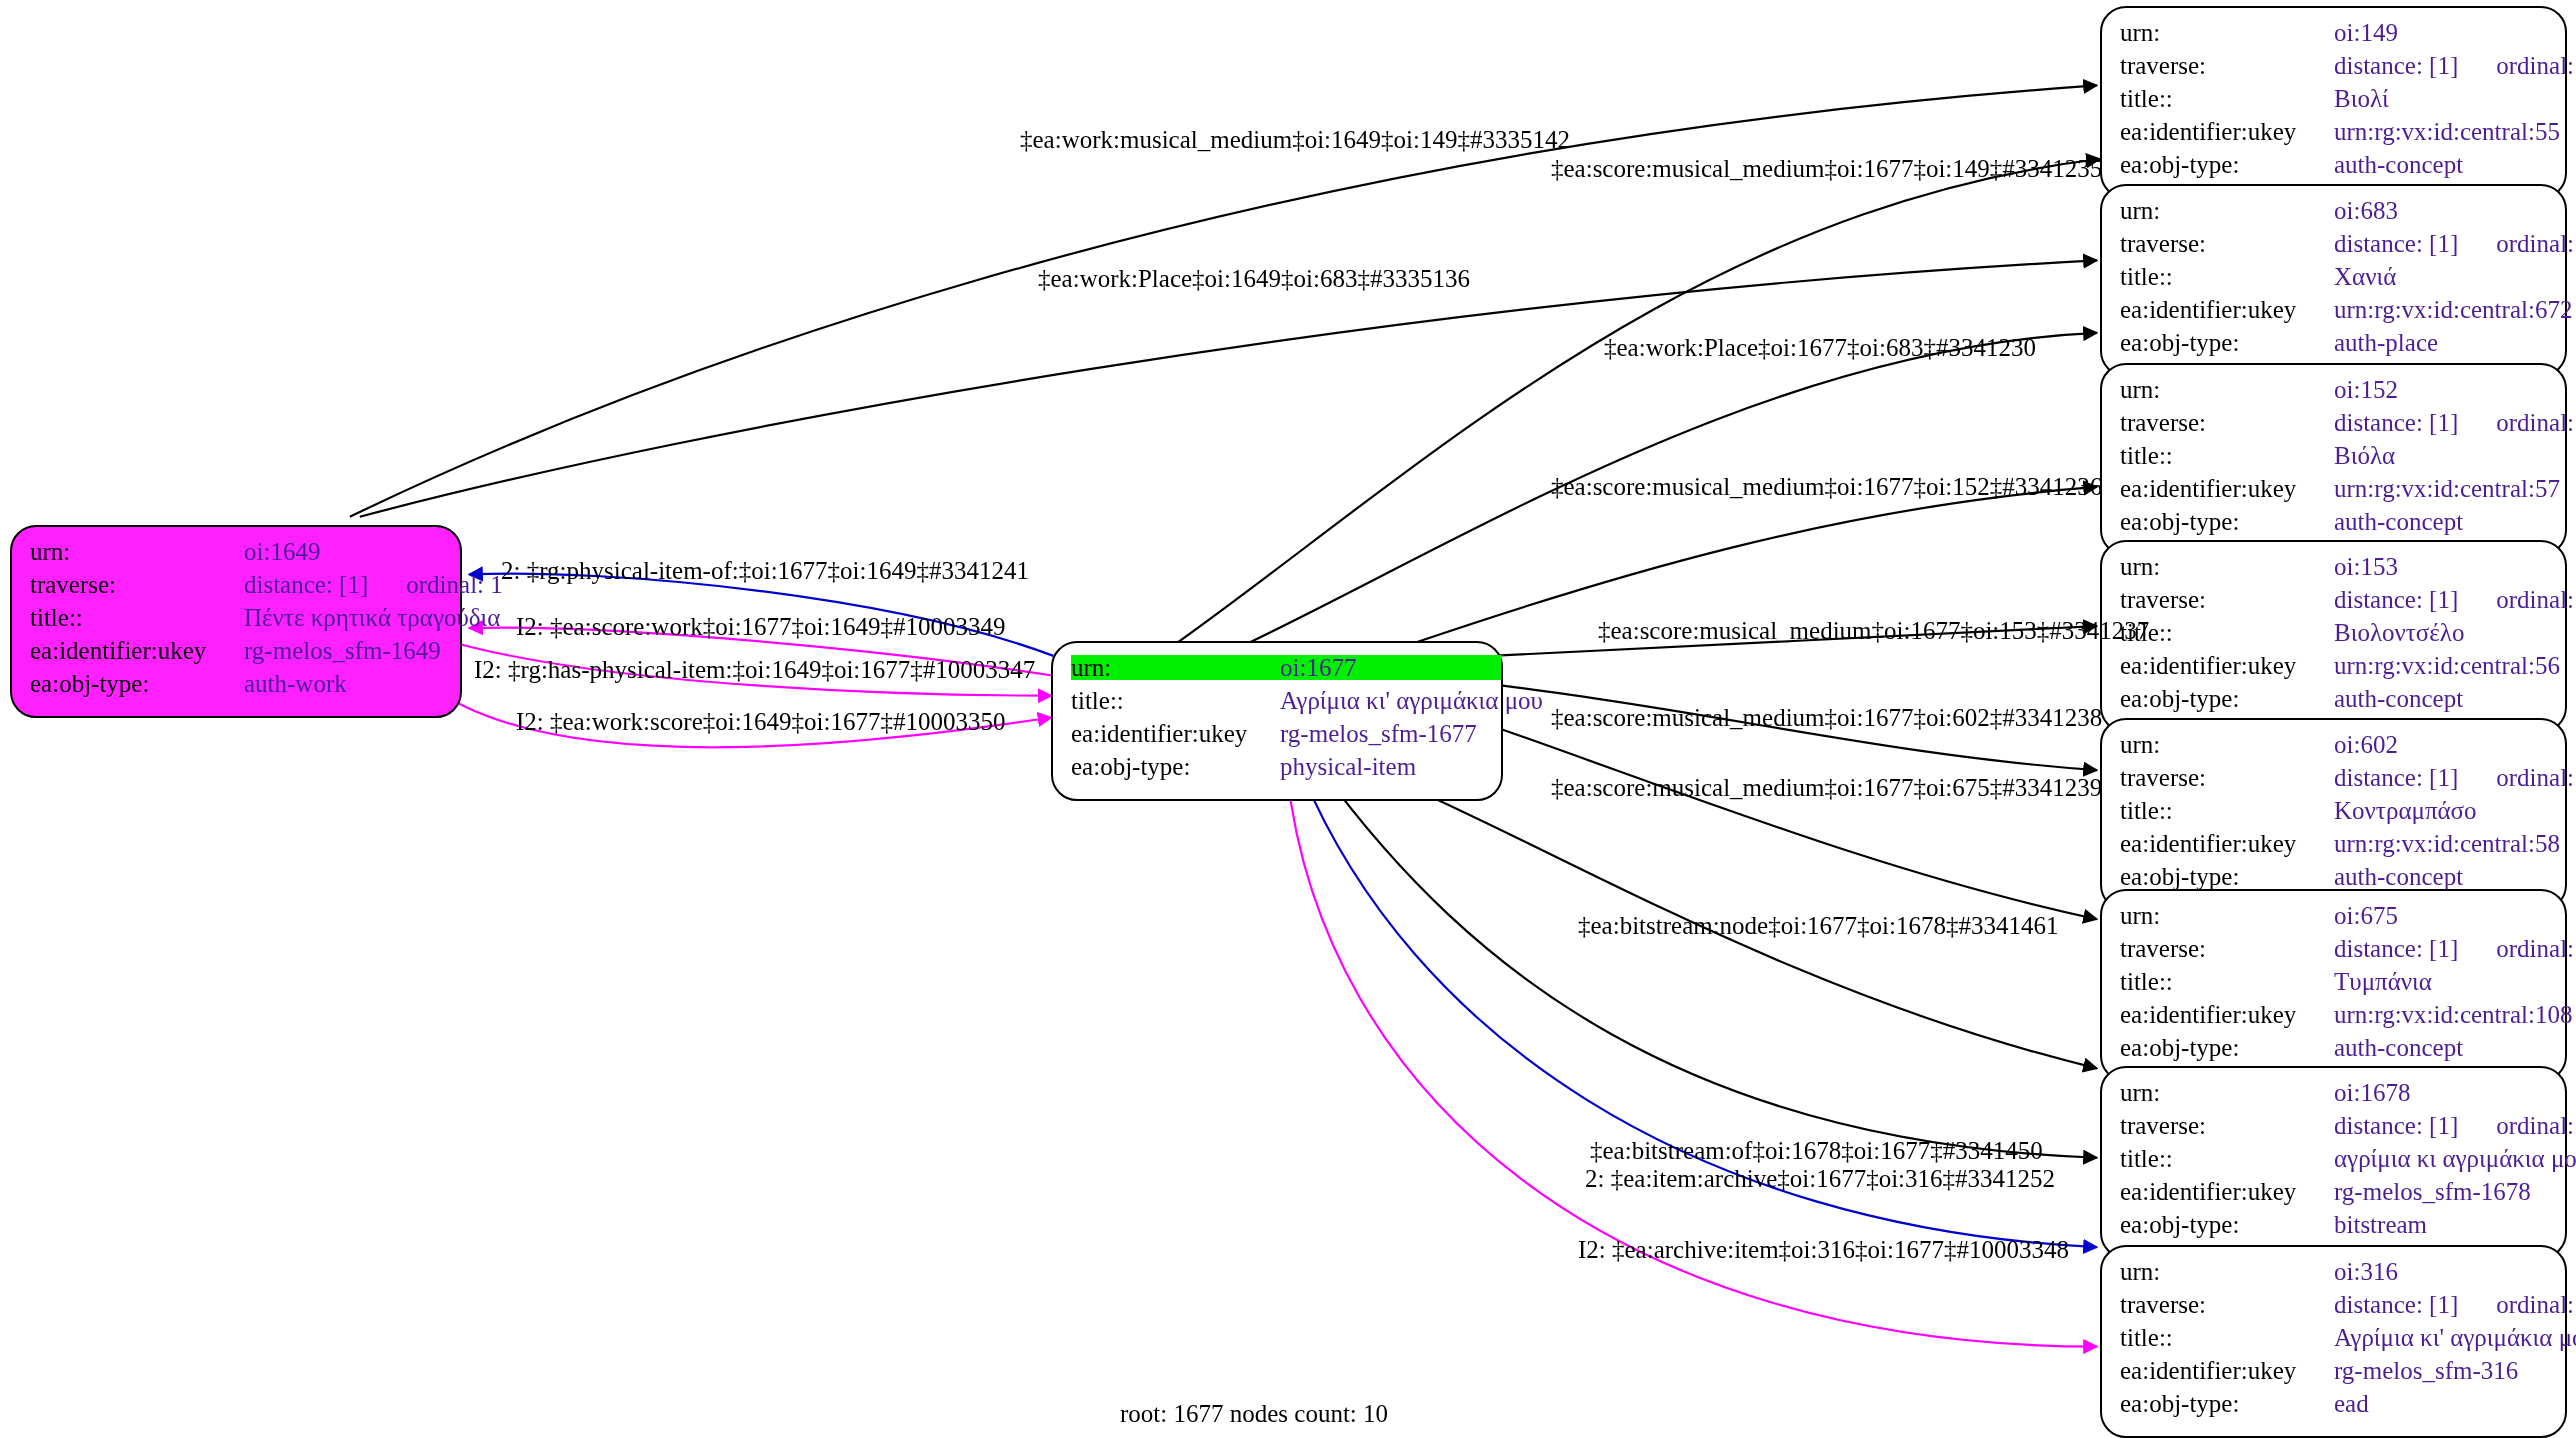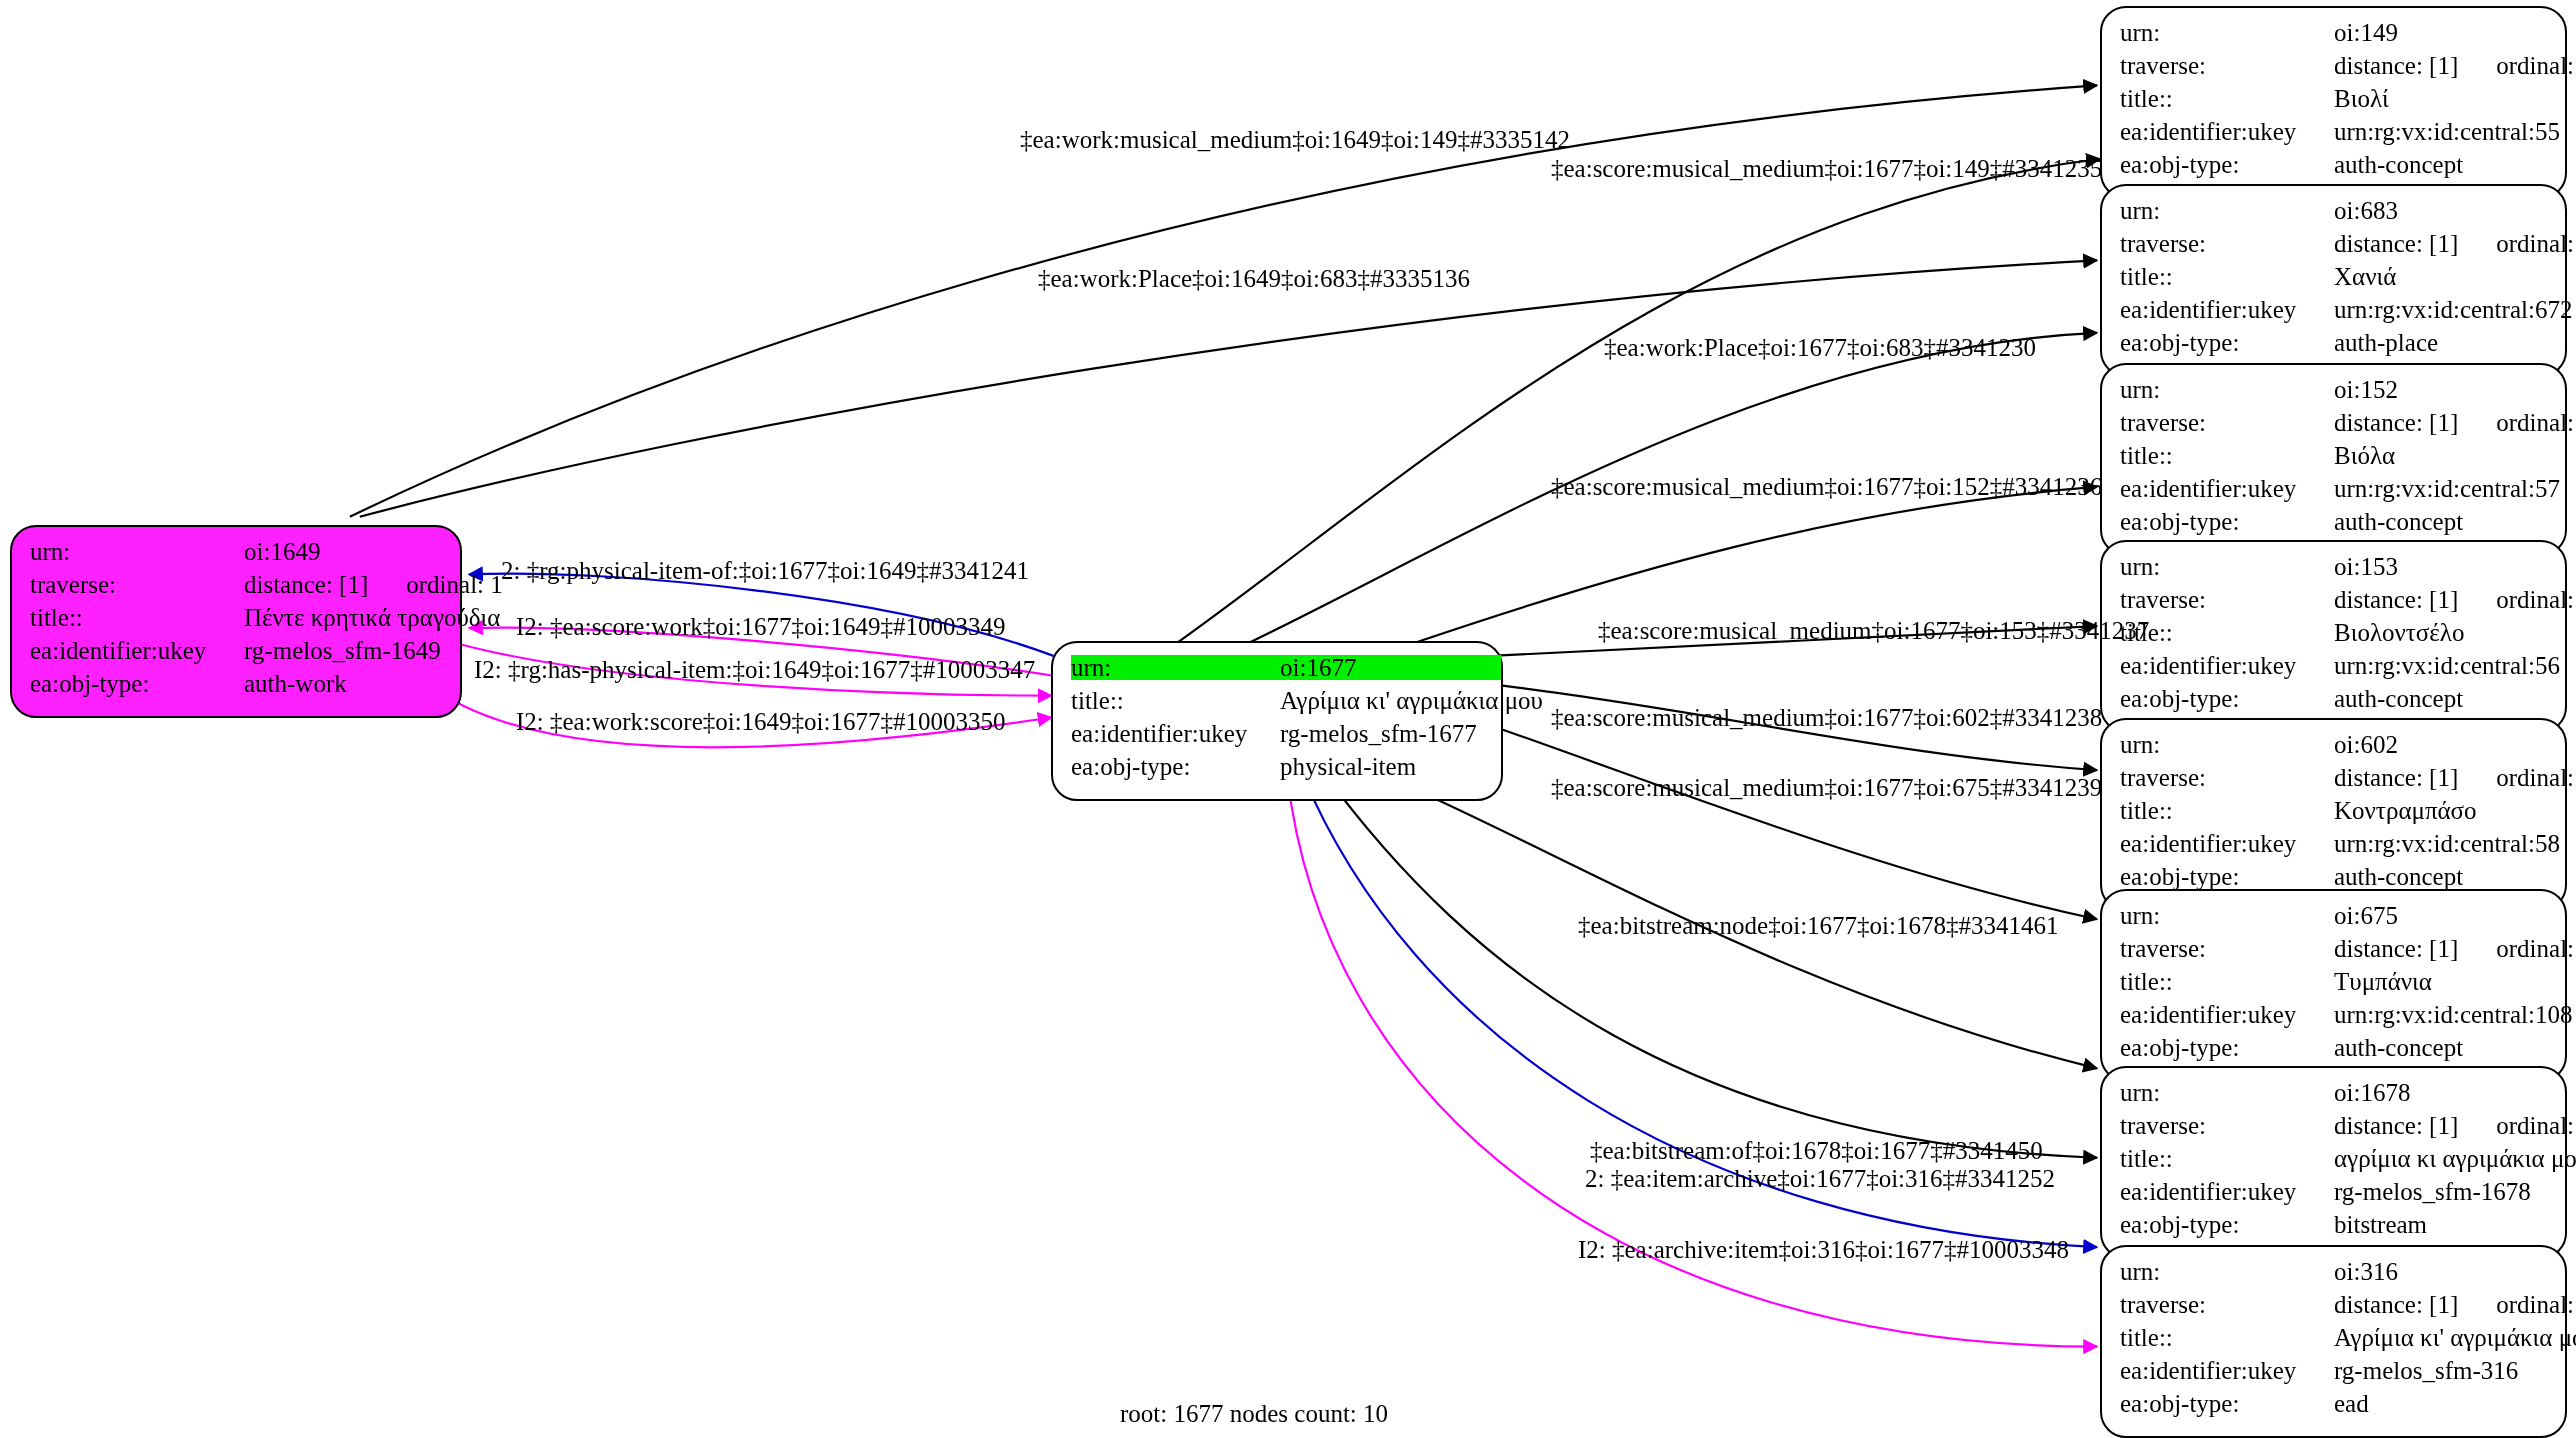--- a/index.html
+++ b/index.html
@@ -41,21 +41,21 @@
     white-space: nowrap;
   }
   .k {
     font-size: 25px;
     color: #000;
     flex: 0 0 auto;
     width: 214px;
   }
   .v {
     font-size: 25px;
-    color: #000000;
+    color: #4c1d95;
     flex: 1 1 auto;
     white-space: nowrap;
   }
   
   .node.center .k { width: 209px; }
   .node.center .v { }
   .hl { background: #00f000; }
   .row.hlrow .k, .row.hlrow .v { background: #00f000; }
   .trav {
     display: inline-block;

